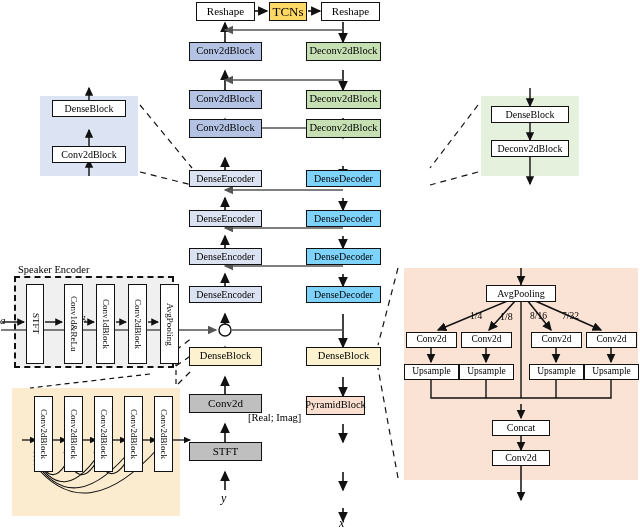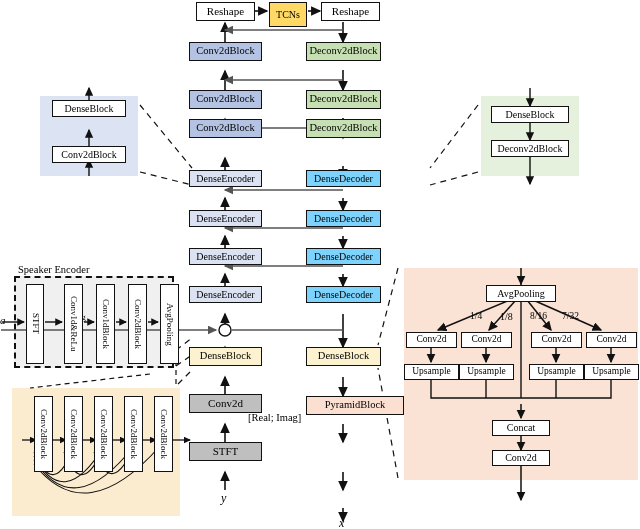--- a/index.html
+++ b/index.html
@@ -167,21 +167,21 @@
     </g>
     <g stroke="#111" stroke-width="1.4" fill="none">
       <path d="M431 380 L431 398 L611 398 L611 380"></path>
       <path d="M486 380 L486 398"></path>
       <path d="M556 380 L556 398"></path>
       <path d="M521 284 L521 398"></path>
     </g>
   </svg>
 
   <div class="box s-white" style="left:196px;top:2px;width:59px;height:19px;font-size:11px;">Reshape</div>
-  <div class="box s-yellow" style="left:269px;top:2px;width:38px;height:25px;font-size:10px;">TCNs</div>
+  <div class="box s-yellow" style="left:269px;top:2px;width:38px;height:19px;font-size:13px;">TCNs</div>
   <div class="box s-white" style="left:321px;top:2px;width:59px;height:19px;font-size:11px;">Reshape</div>
 
   <div class="box s-blue" style="left:189px;top:42px;width:73px;height:19px;font-size:10.5px;">Conv2dBlock</div>
   <div class="box s-blue" style="left:189px;top:90px;width:73px;height:19px;font-size:10.5px;">Conv2dBlock</div>
   <div class="box s-blue" style="left:189px;top:119px;width:73px;height:19px;font-size:10.5px;">Conv2dBlock</div>
 
   <div class="box s-encblue" style="left:189px;top:170px;width:73px;height:17px;font-size:10px;">DenseEncoder</div>
   <div class="box s-encblue" style="left:189px;top:210px;width:73px;height:17px;font-size:10px;">DenseEncoder</div>
   <div class="box s-encblue" style="left:189px;top:248px;width:73px;height:17px;font-size:10px;">DenseEncoder</div>
   <div class="box s-encblue" style="left:189px;top:286px;width:73px;height:17px;font-size:10px;">DenseEncoder</div>
@@ -196,21 +196,21 @@
   <div class="box s-green" style="left:306px;top:42px;width:75px;height:19px;font-size:10.5px;">Deconv2dBlock</div>
   <div class="box s-green" style="left:306px;top:90px;width:75px;height:19px;font-size:10.5px;">Deconv2dBlock</div>
   <div class="box s-green" style="left:306px;top:119px;width:75px;height:19px;font-size:10.5px;">Deconv2dBlock</div>
 
   <div class="box s-decgreen" style="left:306px;top:170px;width:75px;height:17px;font-size:10px;">DenseDecoder</div>
   <div class="box s-decgreen" style="left:306px;top:210px;width:75px;height:17px;font-size:10px;">DenseDecoder</div>
   <div class="box s-decgreen" style="left:306px;top:248px;width:75px;height:17px;font-size:10px;">DenseDecoder</div>
   <div class="box s-decgreen" style="left:306px;top:286px;width:75px;height:17px;font-size:10px;">DenseDecoder</div>
 
   <div class="box s-cream" style="left:306px;top:347px;width:75px;height:19px;font-size:10.5px;">DenseBlock</div>
-  <div class="box s-pink" style="left:306px;top:396px;width:98px;height:19px;font-size:10.5px;">PyramidBlock</div>
+  <div class="box s-pink" style="left:306px;top:396px;width:59px;height:19px;font-size:10.5px;">PyramidBlock</div>
 
   <div class="lbl" style="left:339px;top:516px;font-size:12px;font-style:italic;">x</div>
 
   <div class="box s-white" style="left:52px;top:100px;width:74px;height:17px;font-size:10px;">DenseBlock</div>
   <div class="box s-white" style="left:52px;top:146px;width:74px;height:17px;font-size:10px;">Conv2dBlock</div>
 
   <div class="box s-white" style="left:491px;top:106px;width:78px;height:17px;font-size:10px;">DenseBlock</div>
   <div class="box s-white" style="left:491px;top:140px;width:78px;height:17px;font-size:10px;">Deconv2dBlock</div>
 
   <div class="lbl" style="left:18px;top:264px;font-size:10.5px;">Speaker Encoder</div>

